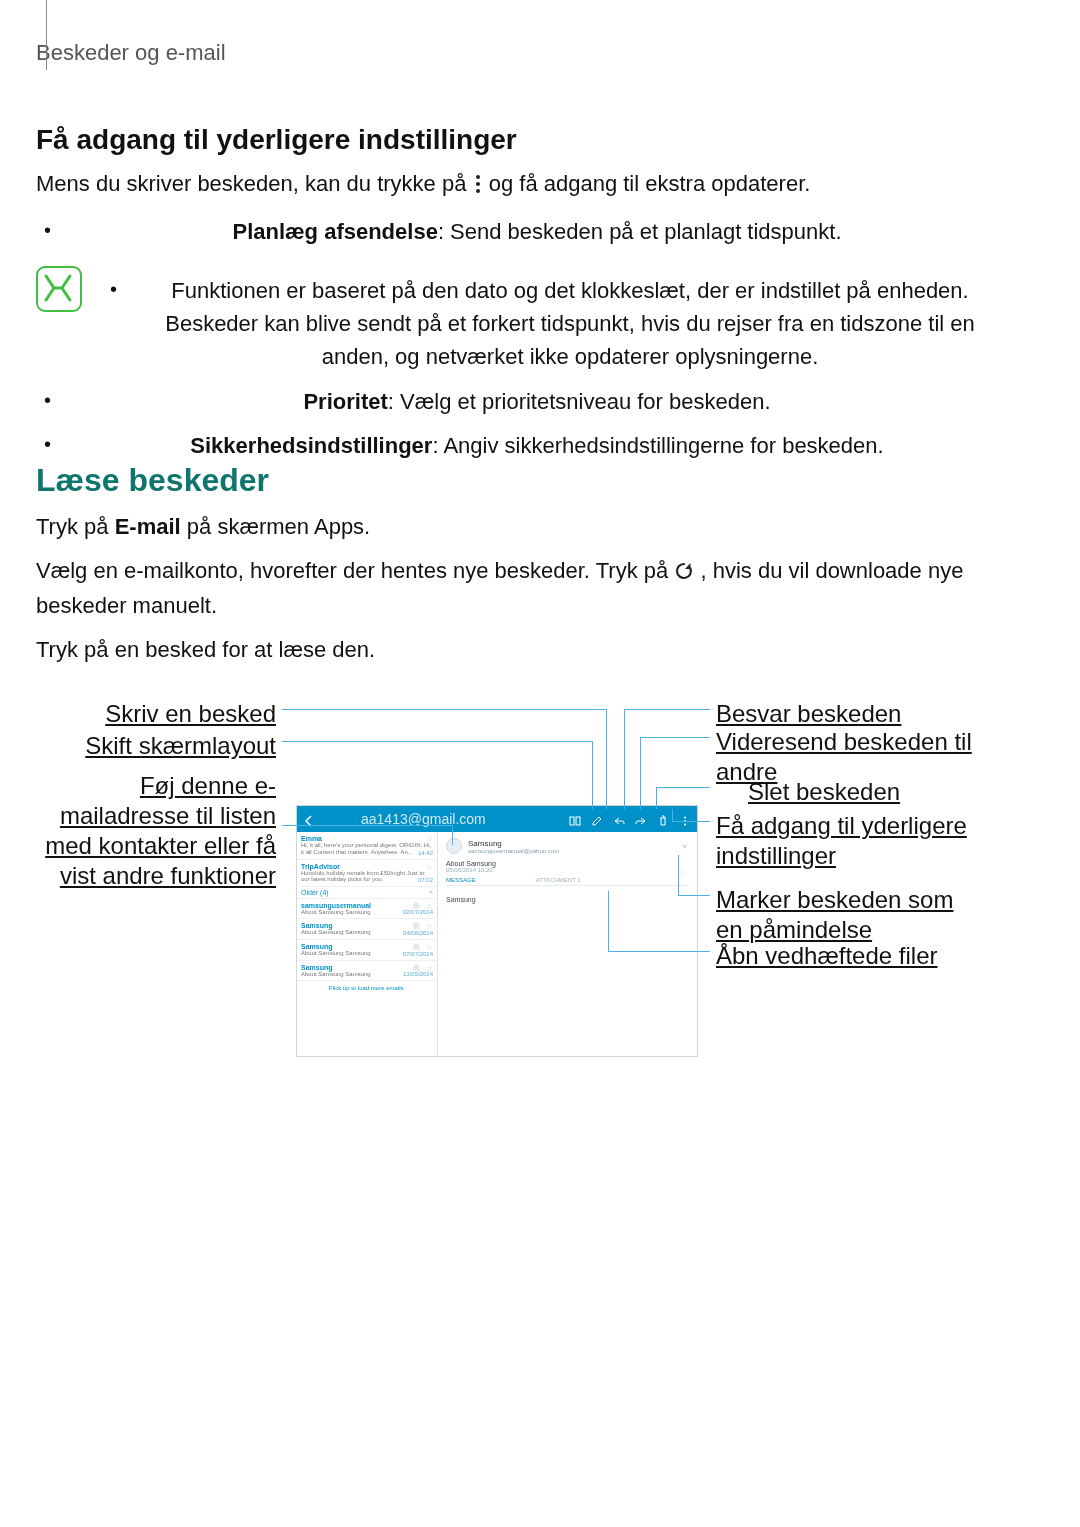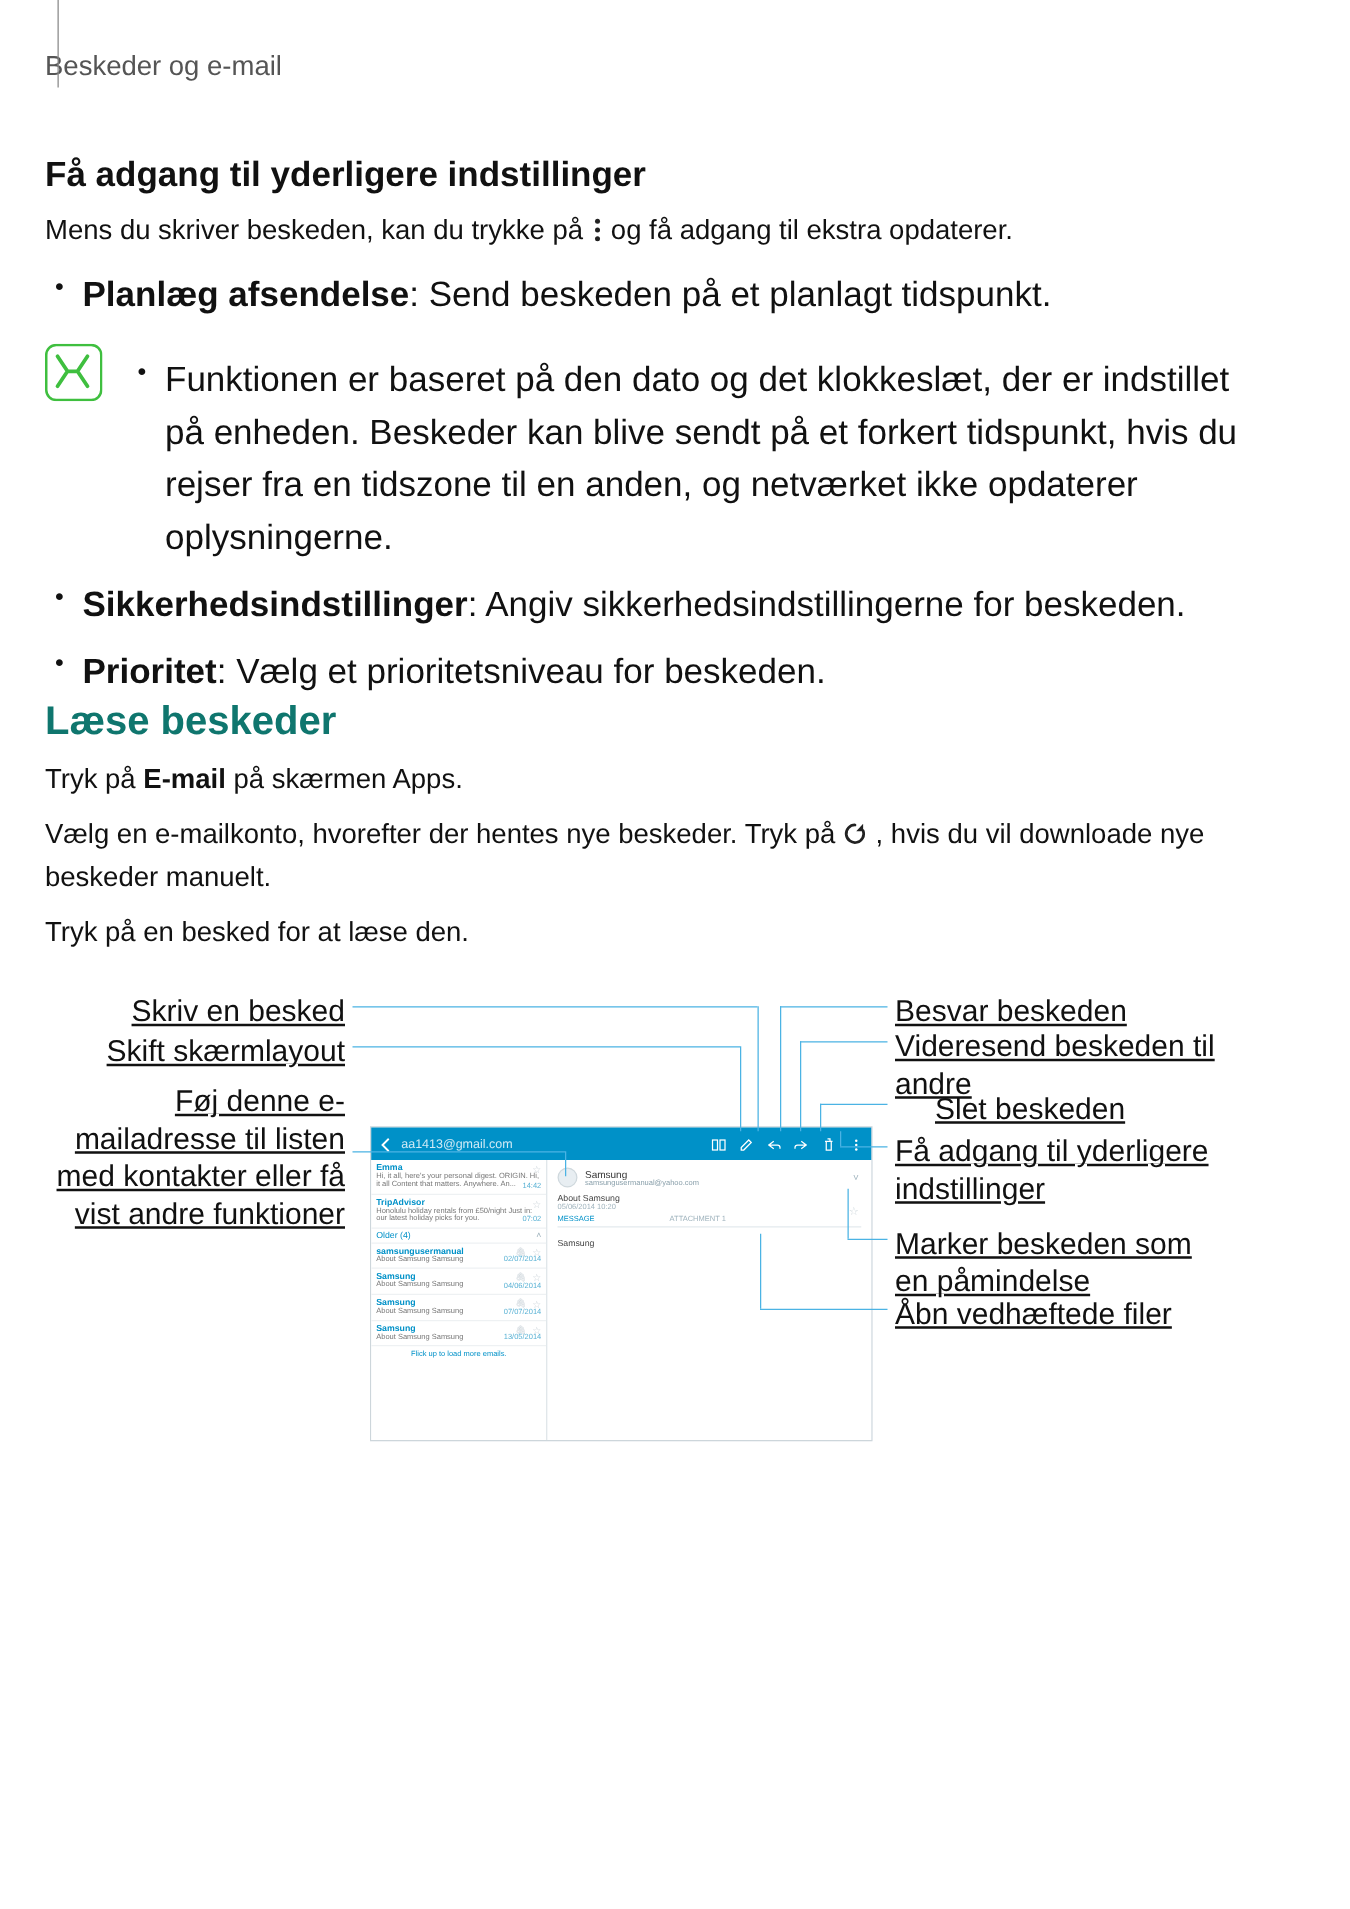--- a/index.html
+++ b/index.html
@@ -40,23 +40,24 @@
     margin-top: 12px;
   }
   ul.bul {
     list-style: none;
     padding: 0;
     margin: 12px 0 0 0;
   }
   ul.bul > li {
     position: relative;
     padding-left: 30px;
-    font-size: 28px;
+    font-size: 22px;
     line-height: 1.5;
     margin-top: 11px;
+    text-align: center;
   }
   ul.bul > li::before {
     content: "•";
     position: absolute;
     left: 8px;
     top: 0;
     font-size: 20px;
   }
   .strong { font-weight: 700; }
 
@@ -124,21 +125,22 @@
     align-items: center;
     gap: 6px;
   }
   .app-bar .right {
     display: flex;
     align-items: center;
     gap: 10px;
   }
   .app-bar .addr {
     color: #cfeaf5;
-    font-size: 10px;
+    font-size: 14px;
+    margin-left: 40px;
   }
   .app-bar-icon { width: 12px; height: 12px; color: #fff; }
   .content-row {
     display: flex;
     height: 224px;
   }
   .mail-list {
     width: 140px;
     border-right: 1px solid #d8e0e4;
     overflow: hidden;
@@ -326,24 +328,24 @@
     </div>
     <div class="note-body">
       <ul class="bul">
         <li>Funktionen er baseret på den dato og det klokkeslæt, der er indstillet på enheden. Beskeder kan blive sendt på et forkert tidspunkt, hvis du rejser fra en tidszone til en anden, og netværket ikke opdaterer oplysningerne.</li>
       </ul>
     </div>
   </div>
 
   <ul class="bul">
     <li>
-      <span class="strong">Sikkerhedsindstillinger</span><span>: Angiv sikkerhedsindstillingerne for beskeden.</span>
+      <span class="strong">Prioritet</span><span>: Vælg et prioritetsniveau for beskeden.</span>
     </li>
     <li>
-      <span class="strong">Prioritet</span><span>: Vælg et prioritetsniveau for beskeden.</span>
+      <span class="strong">Sikkerhedsindstillinger</span><span>: Angiv sikkerhedsindstillingerne for beskeden.</span>
     </li>
   </ul>
 
   <div class="section-title">Læse beskeder</div>
 
   <div class="para">
     <span>Tryk på </span><span class="strong">E-mail</span><span> på skærmen Apps.</span>
   </div>
 
   <div class="para">

